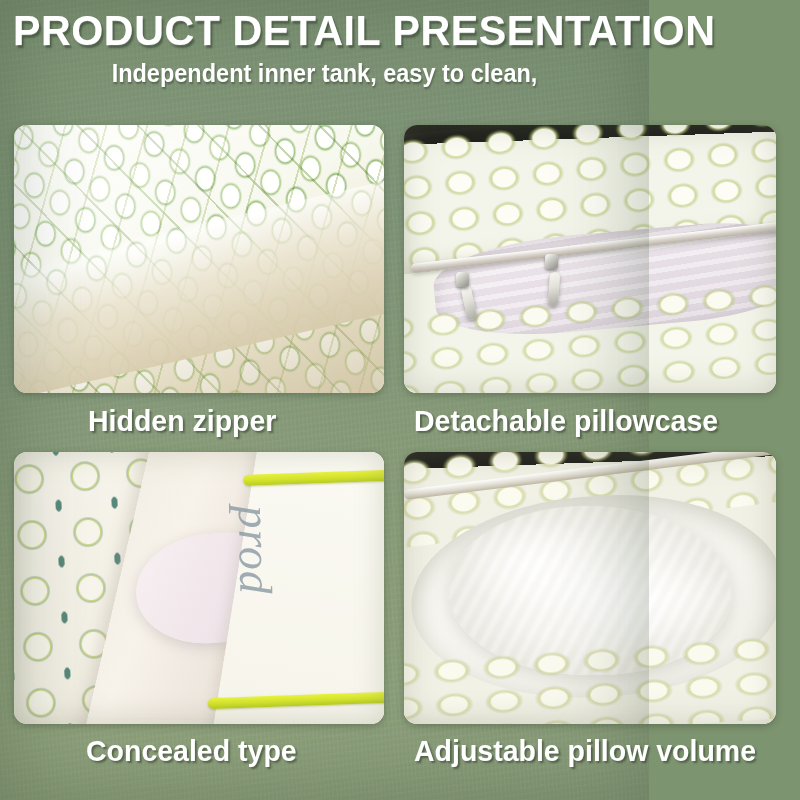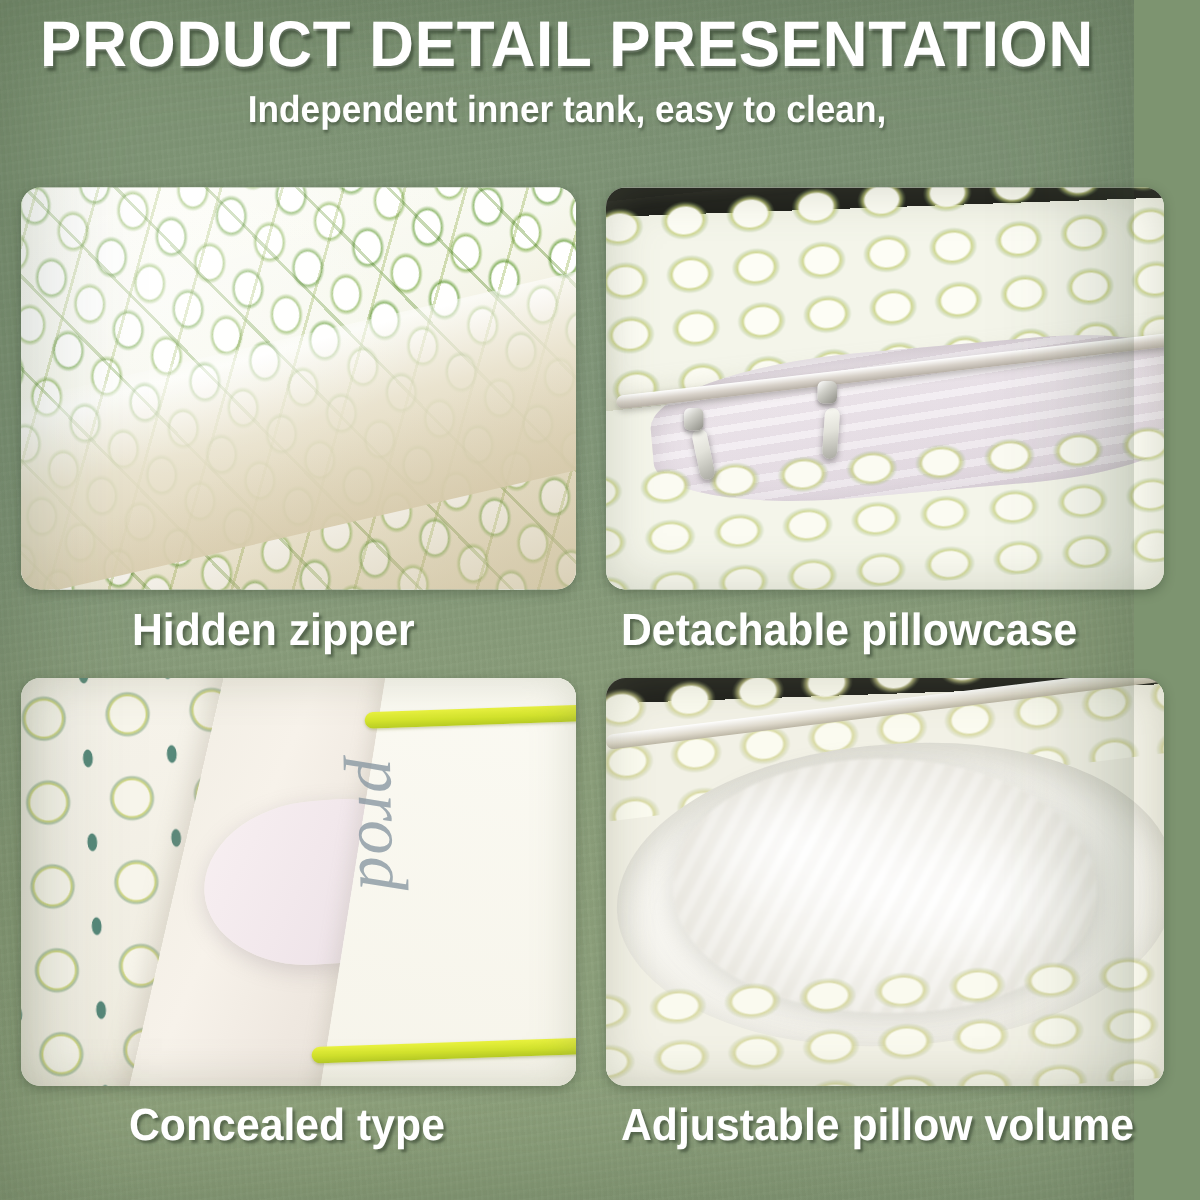--- a/index.html
+++ b/index.html
@@ -2,21 +2,21 @@
 <html><head>
 <meta charset="utf-8">
 <style>
   html,body{margin:0;padding:0;}
   body{
     width:800px;height:800px;overflow:hidden;
     font-family:"Liberation Sans","DejaVu Sans",sans-serif;
     background:#7d9470;
   }
   .poster{
-    position:relative;width:756px;height:800px;
+    position:relative;width:649px;height:800px;
     background:
       radial-gradient(ellipse 120% 90% at 22% 88%, rgba(150,168,128,0.55) 0%, rgba(150,168,128,0) 58%),
       radial-gradient(ellipse 100% 70% at 85% 10%, rgba(119,140,112,0.5) 0%, rgba(119,140,112,0) 60%),
       linear-gradient(165deg,#7e9474 0%,#82977a 35%,#879b78 62%,#8a9e7b 100%);
   }
   .poster:before{
     content:"";position:absolute;inset:0;pointer-events:none;
     background:
       repeating-linear-gradient(86deg, rgba(255,255,255,0.030) 0px, rgba(255,255,255,0.030) 1px, rgba(0,0,0,0.018) 2px, rgba(0,0,0,0.018) 4px),
       repeating-linear-gradient(172deg, rgba(255,255,255,0.022) 0px, rgba(255,255,255,0.022) 1px, rgba(0,0,0,0.014) 3px, rgba(0,0,0,0.014) 6px);

